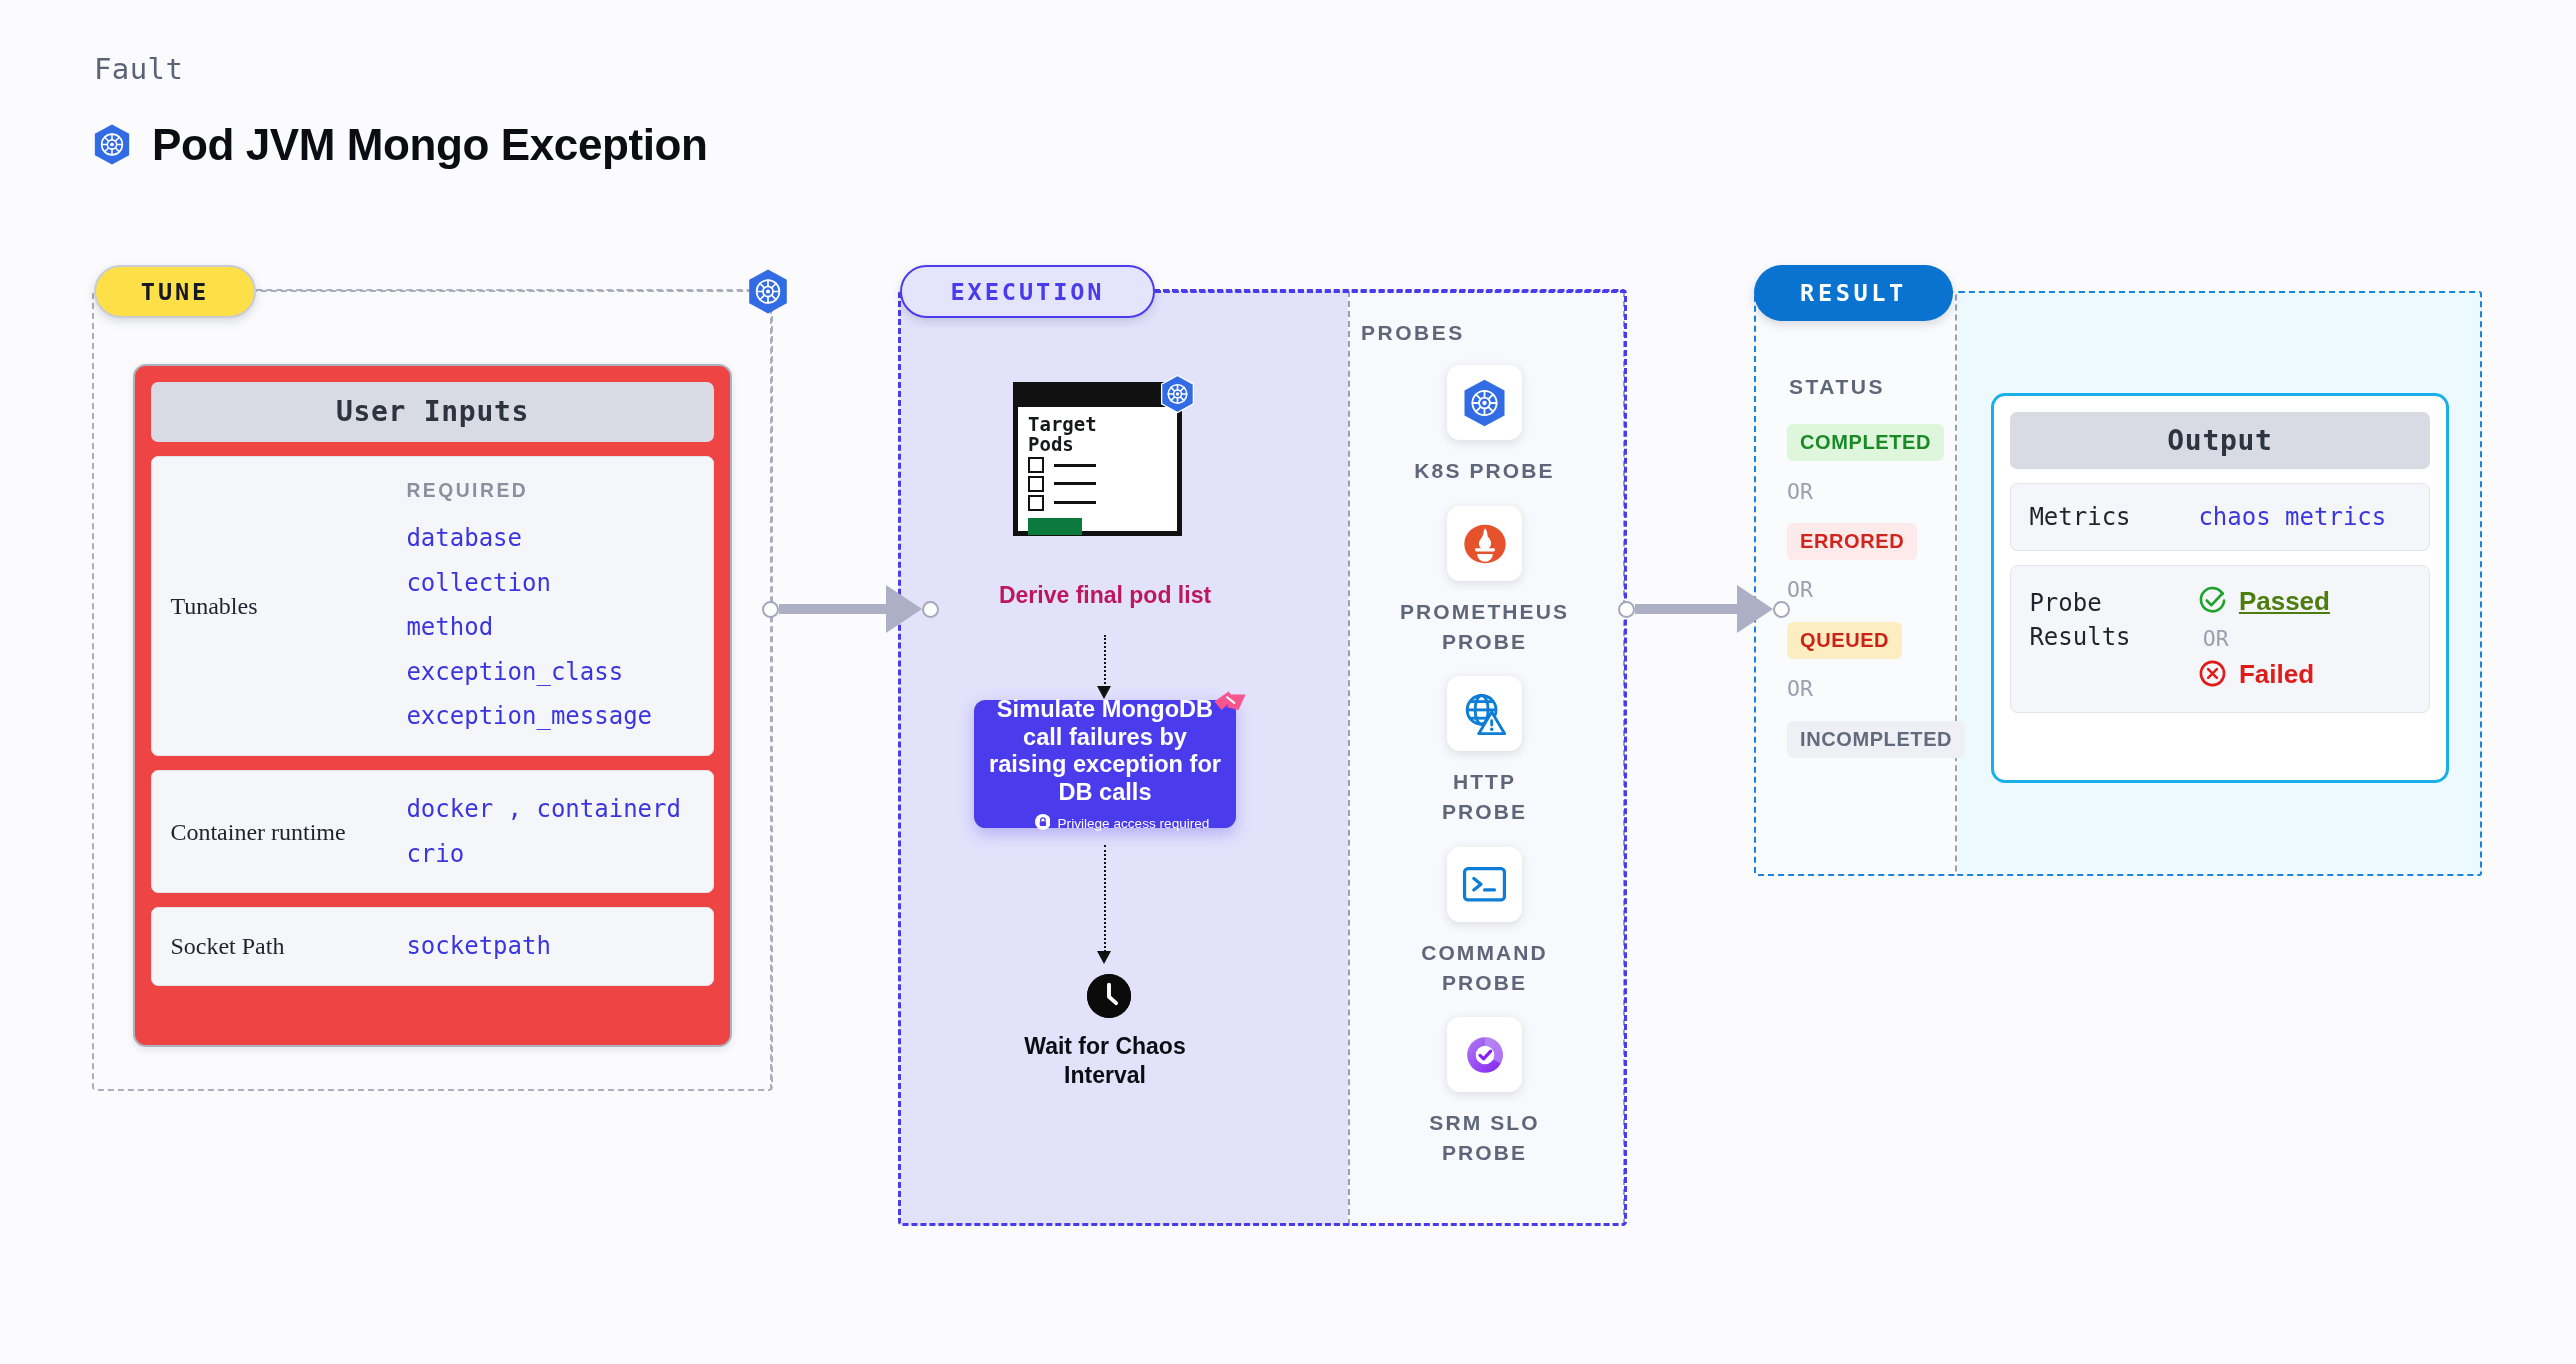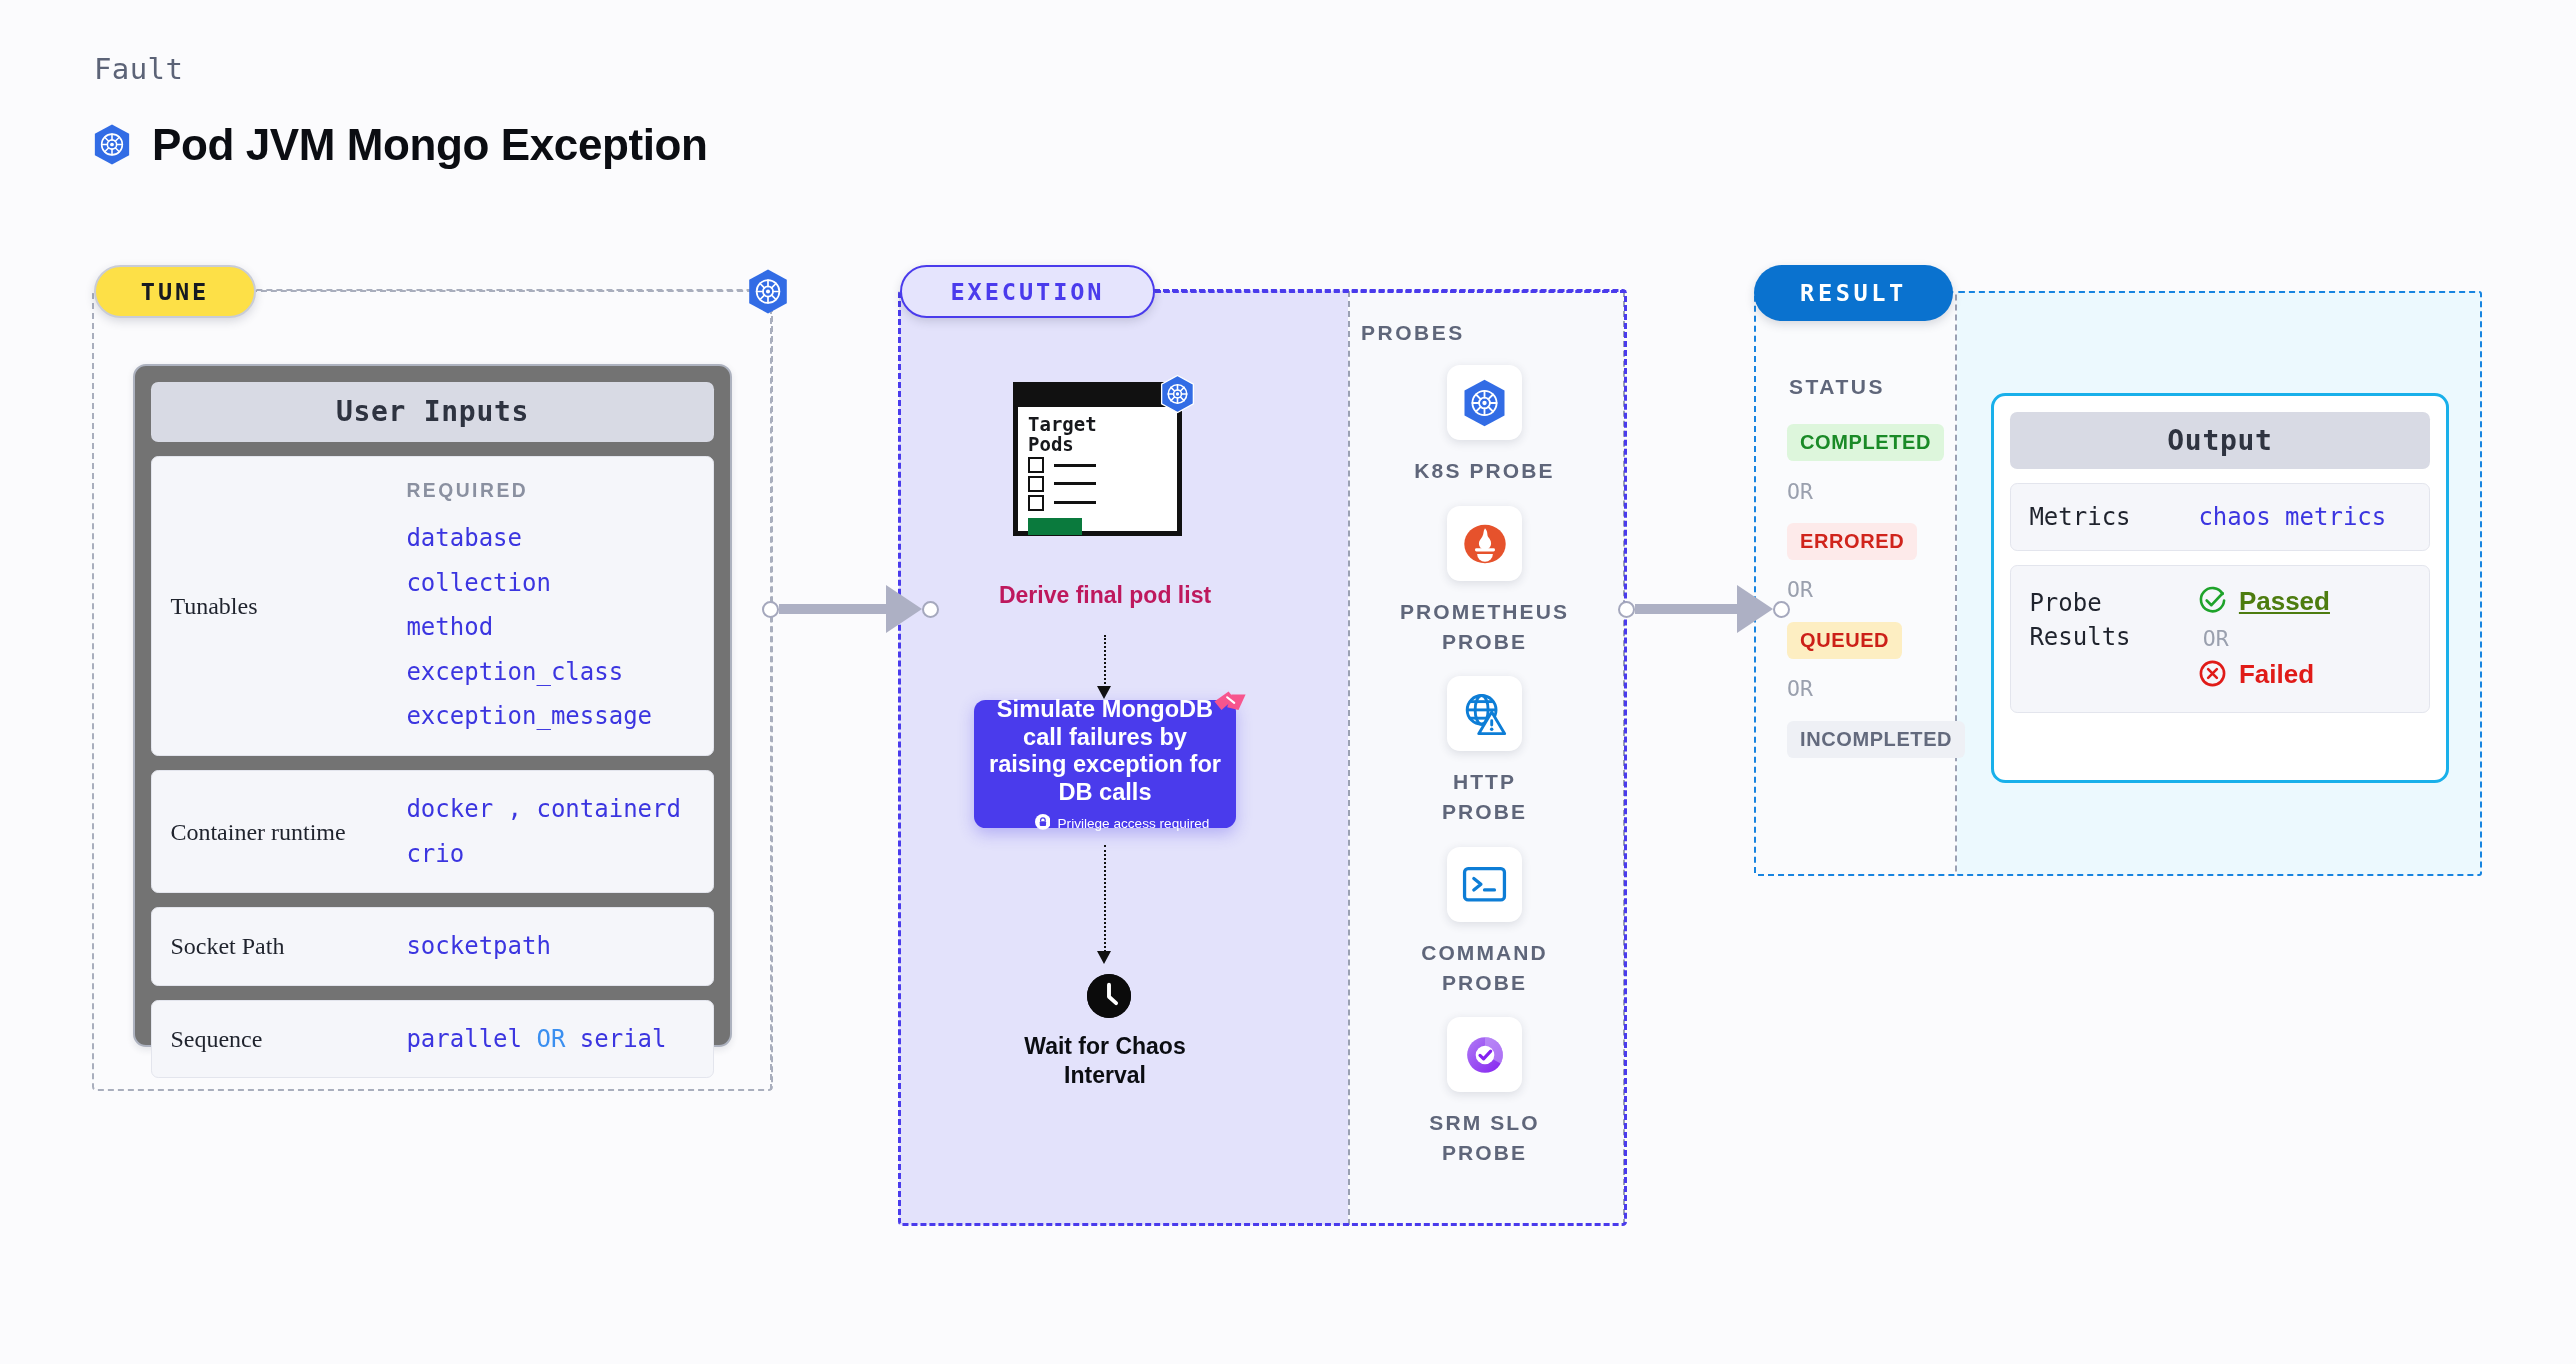--- a/index.html
+++ b/index.html
@@ -34,21 +34,21 @@
     position:absolute; left:92px; top:289px; width:681px; height:802px;
     border:2.9px dashed #a9aebd; border-radius:4.3px; background:transparent;
   }
   #tune-dash-h { position:absolute; left:251px; top:290px; width:512px; height:0;
      border-top:2.9px dashed #a9aebd; z-index:6; }
   #tune-k8s { position:absolute; left:746px; top:268px; z-index:9; }
   #tune-vline { position:absolute; left:770px; top:308px; width:0; height:782px;
      border-left:2.9px dashed #a9aebd; }
 
   .card {
-    position:absolute; background:#737373; border:2.1px solid #adb2bf;
+    position:absolute; background:#ef4444; border:2.1px solid #adb2bf;
     border-radius:13px; box-shadow:0 2.9px 7.2px rgba(30,35,60,.10);
   }
   #user-inputs-card { left:133px; top:364px; width:599px; height:683px; }
   .card-head {
     margin:15.8px 15.8px 0 15.8px; height:60px; background:#d8dae4; border-radius:7.2px;
     display:flex; align-items:center; justify-content:center;
     font-family:"DejaVu Sans Mono","Liberation Mono",monospace;
     font-size:28px; font-weight:bold; color:#2e3340; letter-spacing:0.7px;
   }
   .row {
@@ -245,28 +245,20 @@
         <span>containerd</span></div>
       <div>crio</div>
     </div>
   </div>
 
   <div class="row">
     <div class="row-label">Socket Path</div>
     <div class="row-vals">socketpath</div>
   </div>
 
-  <div class="row">
-    <div class="row-label">Sequence</div>
-    <div class="row-vals">
-      <span>parallel</span>
-      <span class="or-kw">OR</span>
-      <span>serial</span>
-    </div>
-  </div>
 </div>
 
 <div class="conn" style="left:762px; top:585px;">
   <span class="dot"></span>
   <span class="bar" style="width:107px;"></span>
   <span class="tri"></span>
   <span class="dot"></span>
 </div>
 
 <div id="exec-fill"></div>

